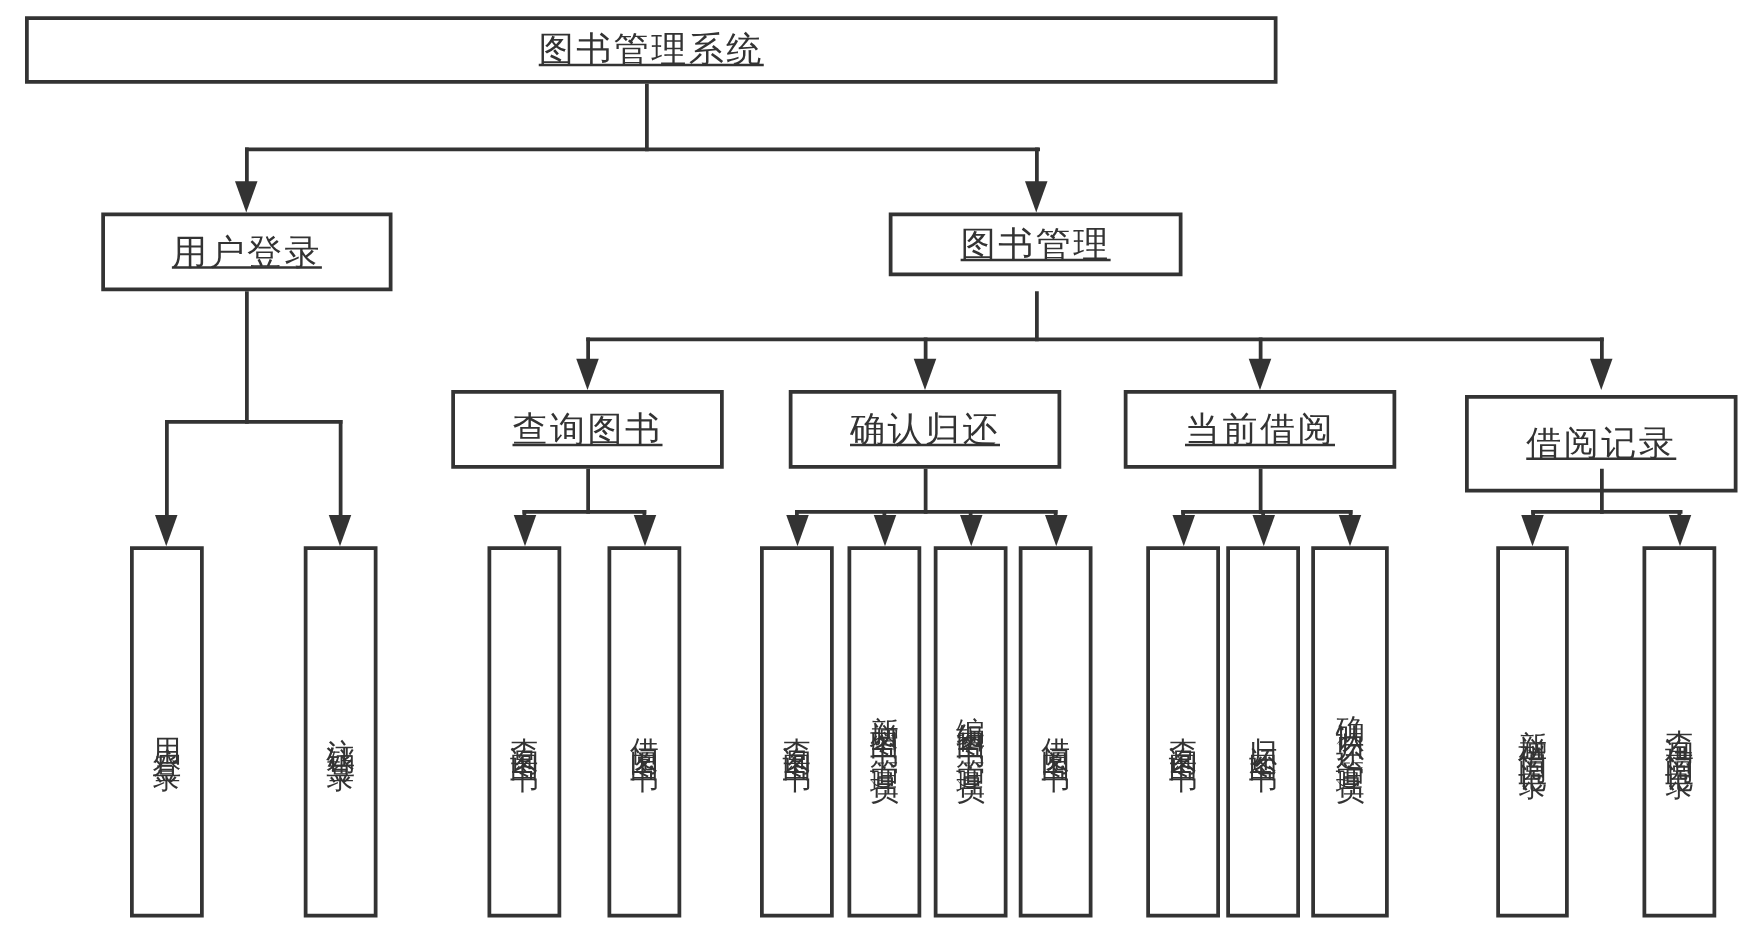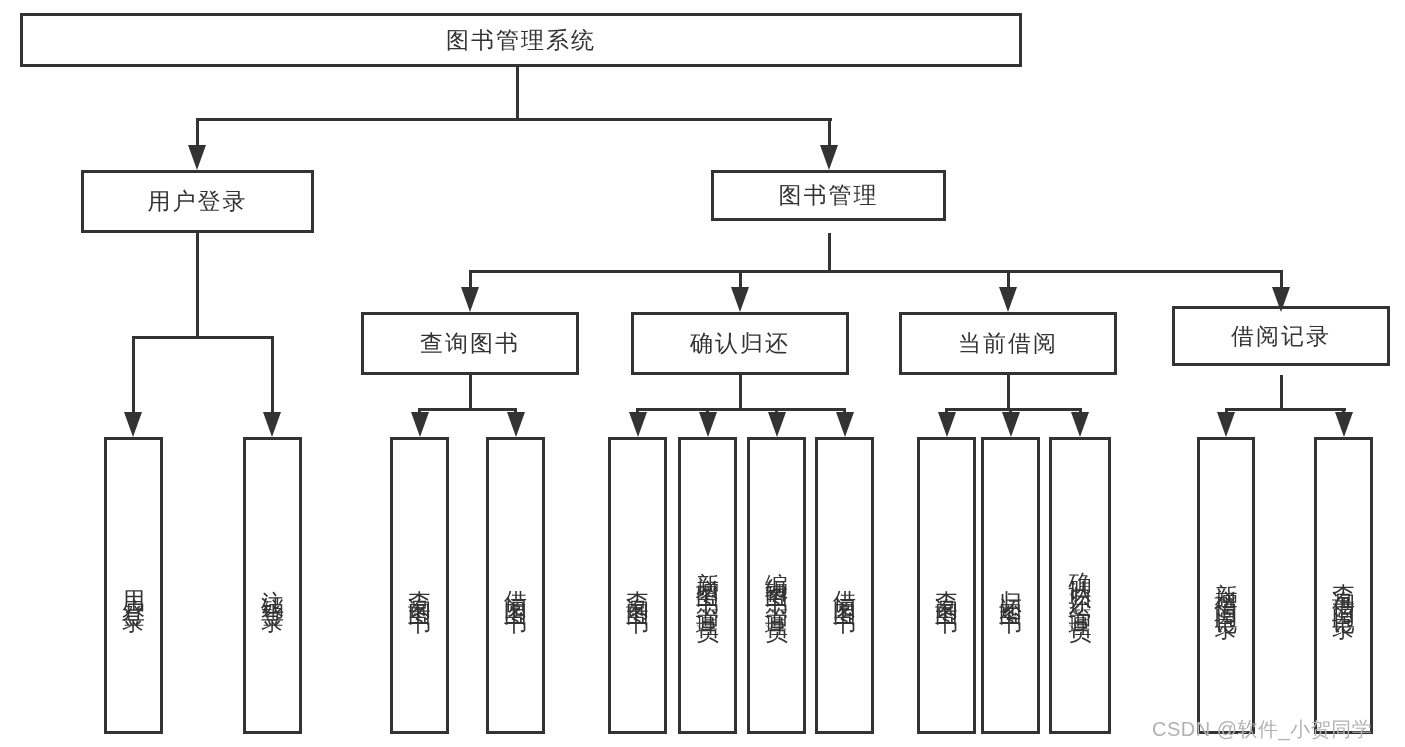--- a/index.html
+++ b/index.html
@@ -21,23 +21,24 @@
     position:absolute;
     box-sizing:border-box;
     border:3px solid var(--border);
     background:#fff;
     display:flex;
     align-items:center;
     justify-content:center;
     color:var(--text);
   }
   .box.h{
-    font-size:23px;
+    font-size:28px;
     letter-spacing:2px;
     white-space:nowrap;
+    text-decoration:underline;
   }
   .box.v{
     writing-mode:vertical-rl;
     text-orientation:mixed;
     font-size:23px;
     letter-spacing:7px;
     line-height:1;
   }
   .line{
     position:absolute;
@@ -66,21 +67,21 @@
 <div class="canvas">
 
   <div class="box h" style="left:20px;top:13px;width:1002px;height:54px">图书管理系统</div>
 
   <div class="box h" style="left:81px;top:170px;width:233px;height:63px">用户登录</div>
   <div class="box h" style="left:711px;top:170px;width:235px;height:51px">图书管理</div>
 
   <div class="box h" style="left:361px;top:312px;width:218px;height:63px">查询图书</div>
   <div class="box h" style="left:631px;top:312px;width:218px;height:63px">确认归还</div>
   <div class="box h" style="left:899px;top:312px;width:218px;height:63px">当前借阅</div>
-  <div class="box h" style="left:1172px;top:306px;width:218px;height:60px">借阅记录</div>
+  <div class="box h" style="left:1172px;top:316px;width:218px;height:78px">借阅记录</div>
 
   <div class="box v" style="left:104px;top:437px;width:59px;height:297px">用户登录</div>
   <div class="box v" style="left:243px;top:437px;width:59px;height:297px">注销登录</div>
 
   <div class="box v" style="left:390px;top:437px;width:59px;height:297px">查询图书</div>
   <div class="box v" style="left:486px;top:437px;width:59px;height:297px">借阅图书</div>
 
   <div class="box v" style="left:608px;top:437px;width:59px;height:297px">查询图书</div>
   <div class="box v" style="left:678px;top:437px;width:59px;height:297px">新增图书（管理员）</div>
   <div class="box v" style="left:747px;top:437px;width:59px;height:297px">编辑图书（管理员）</div>
@@ -141,14 +142,13 @@
       <div class="line" style="left: 1009px; top: 408px; width: 3px; height: 9px;"></div>
       <div class="tri" style="left: 1001.5px; top: 412px;"></div>
       <div class="line" style="left: 1078.5px; top: 408px; width: 3px; height: 9px;"></div>
       <div class="tri" style="left: 1071px; top: 412px;"></div>
       <div class="line" style="left: 1224.5px; top: 408px; width: 3px; height: 9px;"></div>
       <div class="tri" style="left: 1217px; top: 412px;"></div>
       <div class="line" style="left: 1342px; top: 408px; width: 3px; height: 9px;"></div>
       <div class="tri" style="left: 1334.5px; top: 412px;"></div>
     </div>
 
-  <div class="watermark">CSDN @软件_小贺同学</div>
 </div>
 
 </body></html>

